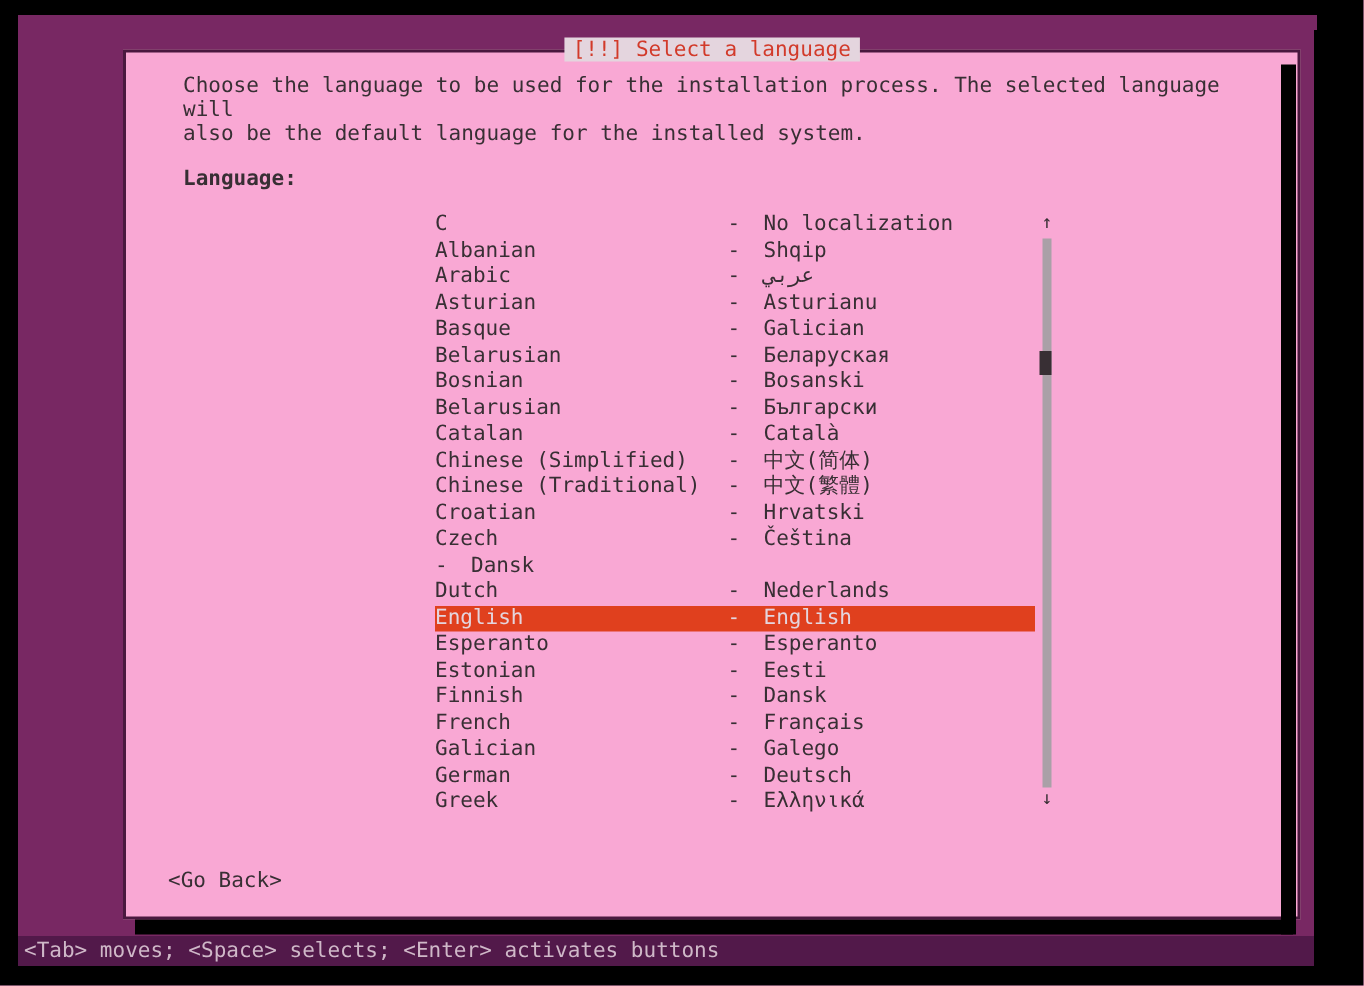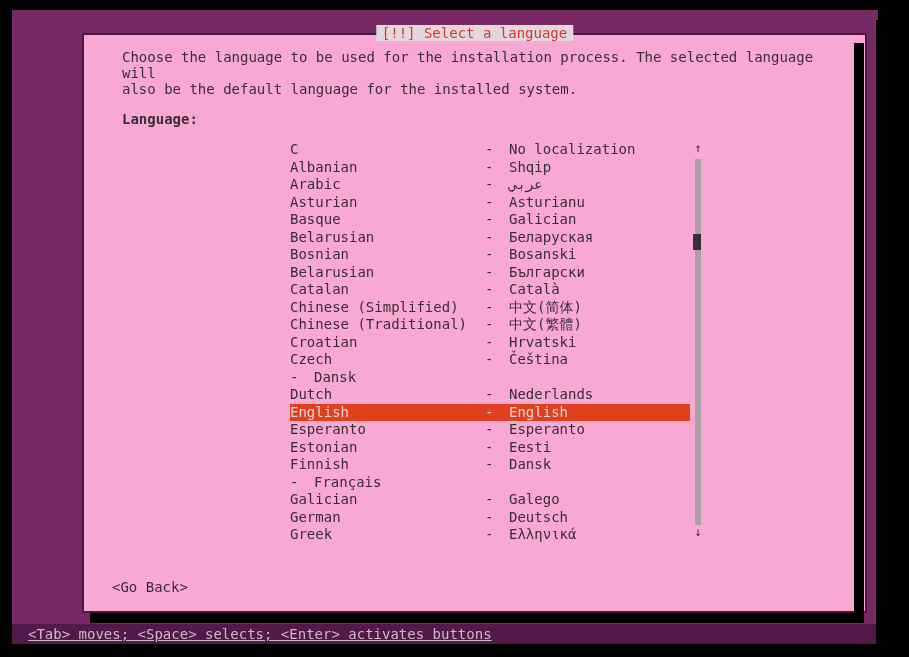--- a/index.html
+++ b/index.html
@@ -142,23 +142,22 @@
       left: 28px;
       color: #382f34;
     }
     .help-bar {
       position: absolute;
       bottom: -2px;
       left: 0;
       width: 100%;
       background: #52194a;
       color: #cfb8c8;
-      padding: 2px 16px;
+      padding: 2px 4px;
       font-size: 14px;
-      text-decoration: underline;
     }
   </style>
 </head>
 <body>
 
 <div class="outer-frame">
   <div class="dialog-box">
     <div class="dialog-title">[!!] Select a language</div>
     <div class="dialog-content">
       <div class="instruction-text" style="white-space: pre-wrap;">Choose the language to be used for the installation process. The selected language will
@@ -178,21 +177,21 @@
             <li class="language-row"><span class="lang-name">Chinese (Simplified)</span><span class="lang-dash">-</span><span class="lang-native">中文(简体)</span></li>
             <li class="language-row"><span class="lang-name">Chinese (Traditional)</span><span class="lang-dash">-</span><span class="lang-native">中文(繁體)</span></li>
             <li class="language-row"><span class="lang-name">Croatian</span><span class="lang-dash">-</span><span class="lang-native">Hrvatski</span></li>
             <li class="language-row"><span class="lang-name">Czech</span><span class="lang-dash">-</span><span class="lang-native">Čeština</span></li>
             <li class="language-row"><span class="lang-dash">-</span><span class="lang-native">Dansk</span></li>
             <li class="language-row"><span class="lang-name">Dutch</span><span class="lang-dash">-</span><span class="lang-native">Nederlands</span></li>
             <li class="language-row selected"><span class="lang-name">English</span><span class="lang-dash">-</span><span class="lang-native">English</span></li>
             <li class="language-row"><span class="lang-name">Esperanto</span><span class="lang-dash">-</span><span class="lang-native">Esperanto</span></li>
             <li class="language-row"><span class="lang-name">Estonian</span><span class="lang-dash">-</span><span class="lang-native">Eesti</span></li>
             <li class="language-row"><span class="lang-name">Finnish</span><span class="lang-dash">-</span><span class="lang-native">Dansk</span></li>
-            <li class="language-row"><span class="lang-dash">-</span><span class="lang-native">Français</span></li>
+            <li class="language-row"><span class="lang-name">French</span><span class="lang-dash">-</span><span class="lang-native">Français</span></li>
             <li class="language-row"><span class="lang-name">Galician</span><span class="lang-dash">-</span><span class="lang-native">Galego</span></li>
             <li class="language-row"><span class="lang-name">German</span><span class="lang-dash">-</span><span class="lang-native">Deutsch</span></li>
             <li class="language-row"><span class="lang-name">Greek</span><span class="lang-dash">-</span><span class="lang-native">Ελληνικά</span></li>
           </ul>
         <div class="scrollbar">
           <div class="scroll-arrow">↑</div>
           <div class="scroll-track">
             <div class="scroll-thumb"></div>
           </div>
           <div class="scroll-arrow">↓</div>

